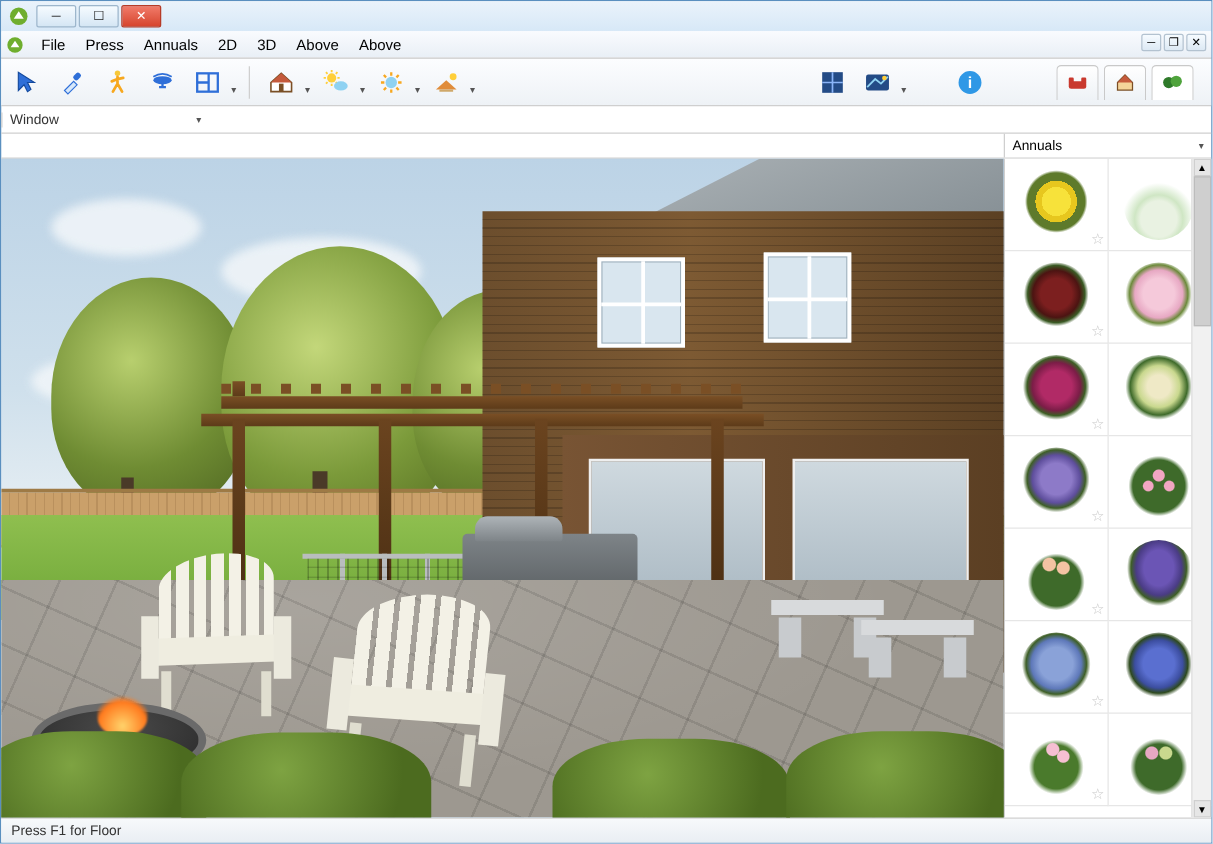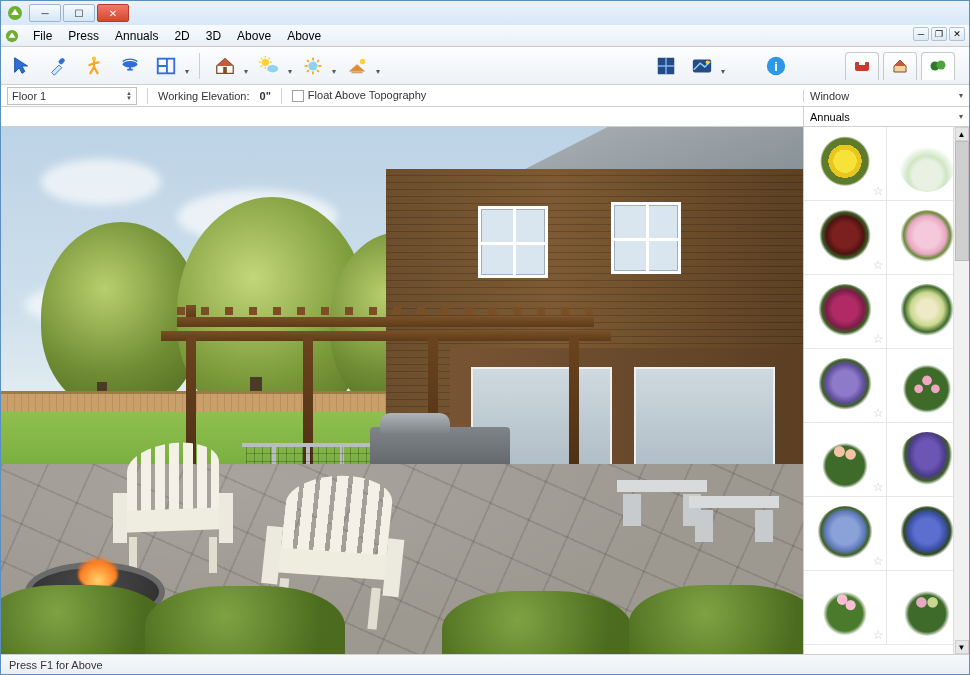--- a/index.html
+++ b/index.html
@@ -262,36 +262,20 @@
       <div class="right-tab active">
         <svg class="icon-sm" viewBox="0 0 16 16">
             <circle cx="5" cy="8" r="4.5" fill="#2e7a2a"></circle>
             <circle cx="11" cy="7" r="4.5" fill="#4fa33c"></circle>
           </svg>
       </div>
     </div>
   </div>
 
   <div class="optbar">
-    <div class="opt-left">
-      <div class="floor-sel">
-        <span>Floor 1</span>
-        <span class="spinner">
-            <span>▲</span>
-            <span>▼</span>
-          </span>
-      </div>
-      <div class="opt-sep"></div>
-      <span>Working Elevation:</span>
-      <b>0"</b>
-      <div class="opt-sep"></div>
-      <label>
-        <span class="check"></span><span>Float Above Topography</span>
-      </label>
-    </div>
     <div class="opt-right-panel">
       <span>Window</span>
       <span class="dd-arrow">▾</span>
     </div>
   </div>
 
   <div class="subbar">
     <div class="sub-left"></div>
     <div class="sub-right-panel">
       <span>Annuals</span>
@@ -458,15 +442,15 @@
           <div class="sb-track">
               <div class="sb-thumb" style="top:0; height:120px;"></div>
             </div>
           <div class="sb-btn">▼</div>
         </div>
       </div>
     </div>
   </div>
 
   <div class="statusbar">
-    <span>Press F1 for Above</span>
+    <span>Press F1 for Floor</span>
   </div>
 </div>
 
 </body></html>

